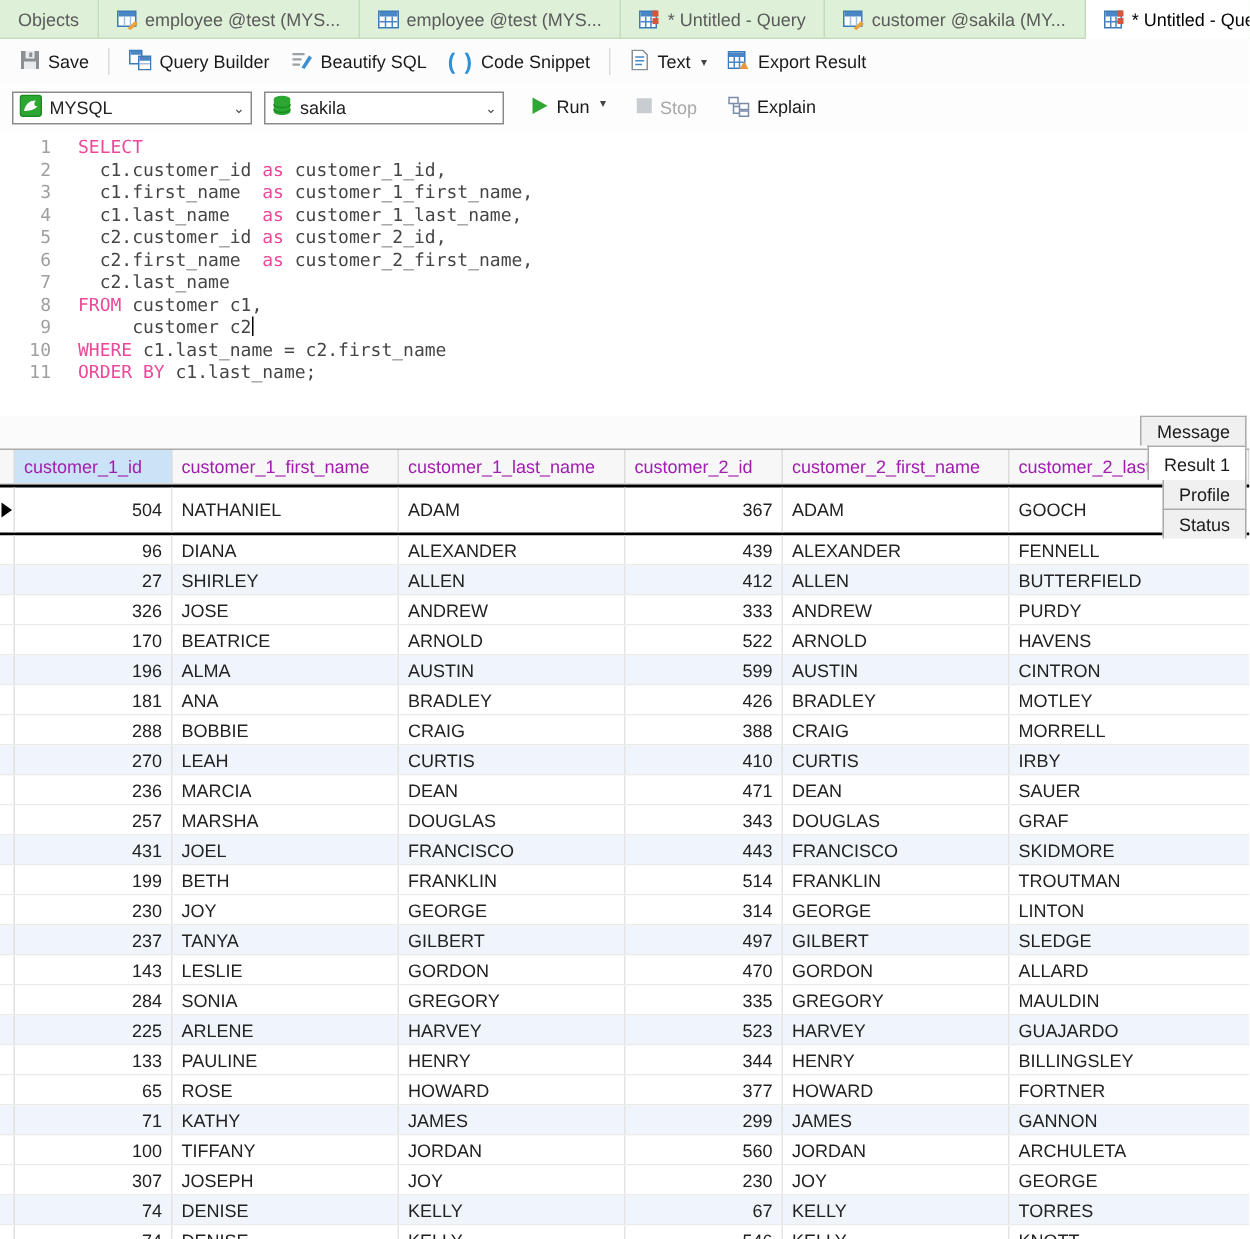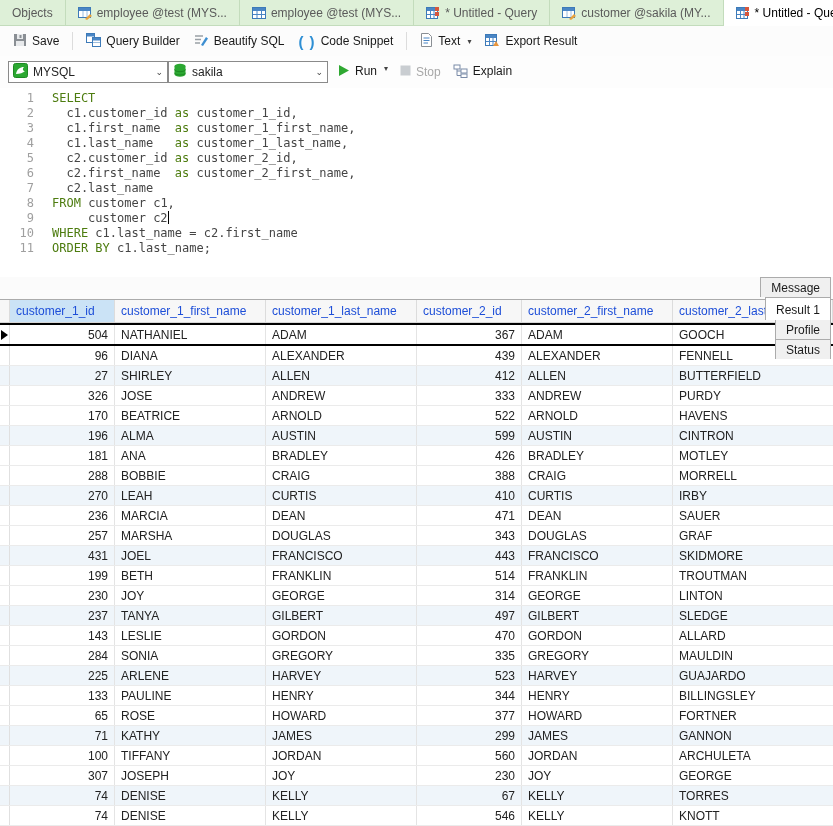--- a/index.html
+++ b/index.html
@@ -14,61 +14,61 @@
   .doc-tab.active { background:#fff; color:#000; border-right:1px solid #c9c9c9; margin-bottom:-1px; }
 
   
   .toolbar { display:flex; align-items:center; height:30px; background:#fcfcfc; padding:0 6px; }
   .tb-btn { display:flex; align-items:center; gap:5px; padding:3px 7px; border-radius:2px; color:#1a1a1a; }
   .tb-sep { width:1px; height:18px; background:#dcdcdc; margin:0 6px; }
   .tb-caret { font-size:8px; color:#444; margin-left:2px; }
   .paren { color:#2e8fd4; font-weight:bold; font-size:15px; letter-spacing:1px; }
 
   
-  .connbar { display:flex; align-items:center; height:32px; background:#fdfdfd; padding:0 8px; gap:0; }
+  .connbar { display:flex; align-items:center; height:32px; background:#fdfdfd; padding:0 8px; gap:8px; }
   .combo { display:flex; align-items:center; width:160px; height:22px; border:1px solid #8a8a8a;
            background:#fff; padding:0 4px; gap:5px; }
   .combo .chev { margin-left:auto; color:#444; font-size:9px; }
   .conn-btn { display:flex; align-items:flex-start; gap:5px; padding:3px 6px; color:#1a1a1a; }
   .conn-btn.disabled { color:#a8a8a8; }
 
   
   .editor { height:189px; background:#fff; font-family:"DejaVu Sans Mono","Liberation Mono",monospace;
             font-size:12px; line-height:15px; padding-top:3px; position:relative; }
   .code-line { display:flex; height:15px; white-space:pre; }
   .gutter-num { width:34px; text-align:right; color:#9f9f9f; flex:0 0 auto; padding-right:0; }
   .code-text { padding-left:18px; color:#454545; }
-  .kw { color:#4d7c0f; }
+  .kw { color:#ec4899; }
   .caret-bar { display:inline-block; width:1px; height:13px; background:#000; vertical-align:-2px; }
 
   
   .result-tabs { display:flex; align-items:flex-end; height:23px; background:#fbfbfb;
                  border-bottom:1px solid #ababab; padding-left:6px;flex-direction:column; }
   .r-tab { padding:3px 10px 3px; background:#f0f0f0; border:1px solid #ababab; border-bottom:none;
            margin-right:2px; color:#1a1a1a; height:20px; }
   .r-tab.active { background:#fff; height:23px; margin-bottom:-1px; padding-top:5px; position:relative; z-index:2; }
 
   
   .grid { background:#fff; }
   .g-row { display:flex; height:20px; border-bottom:1px solid #ebebeb; background:#fff; }
   .g-row.tint { background:#eff5fa; }
   .g-row.header { height:23px; background:#f7f7f7; border-bottom:1px solid #d6d6d6; }
   .g-cell { border-right:1px solid #e4e4e4; padding:2px 6px; overflow:hidden; white-space:nowrap;
             display:flex; align-items:center; }
   .g-cell.num { justify-content:flex-end; }
-  .g-row.header .g-cell { border-right:1px solid #dcdcdc; color:#1d4ed8; }
+  .g-row.header .g-cell { border-right:1px solid #dcdcdc; color:#a21caf; }
   .g-row.header .g-cell.selected { background:#cbe3f6; }
   .gutter-cell { width:10px; flex:0 0 auto; border-right:1px solid #e0e0e0; padding:0; position:relative; }
   .c0 { width:105px; flex:0 0 auto; }
   .c1 { width:151px; flex:0 0 auto; }
   .c2 { width:151px; flex:0 0 auto; }
   .c3 { width:105px; flex:0 0 auto; }
   .c4 { width:151px; flex:0 0 auto; }
   .c5 { width:160px; flex:1 1 auto; border-right:none; }
-  .g-row.current { border-top:2px solid #000; border-bottom:2px solid #000; height:23px;justify-content:center; }
+  .g-row.current { border-top:2px solid #000; border-bottom:2px solid #000; height:34px;justify-content:center; }
   .row-marker { position:absolute; left:1px; top:50%; transform:translateY(-50%);
                 width:0; height:0; border-left:7px solid #000; border-top:5px solid transparent;
                 border-bottom:5px solid transparent; }
 </style>
 </head>
 <body>
 
 <div class="doc-tabs">
   <div class="doc-tab">
     <span>Objects</span>

